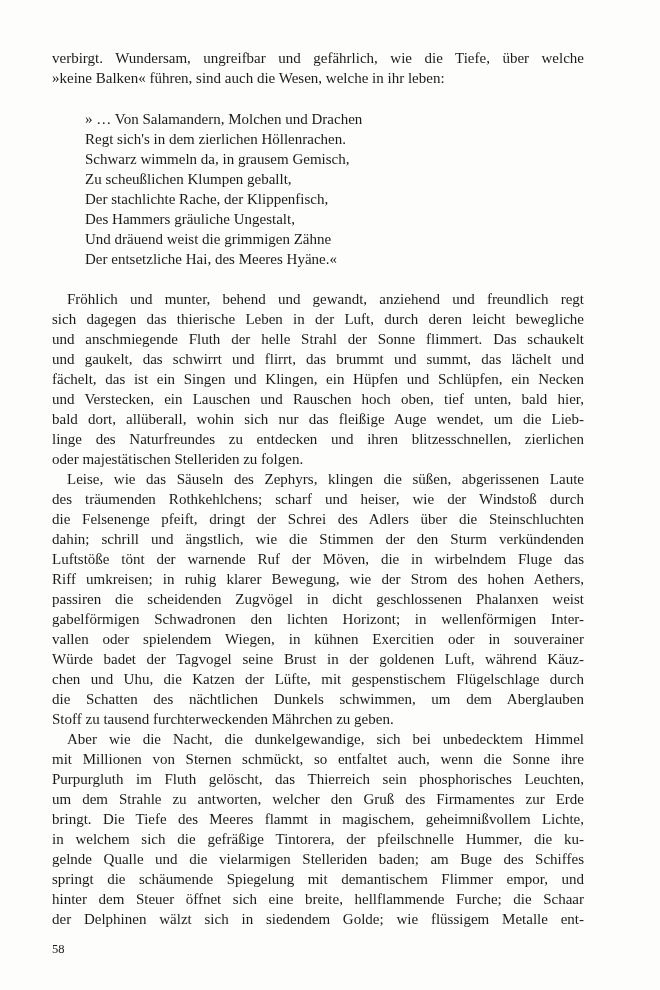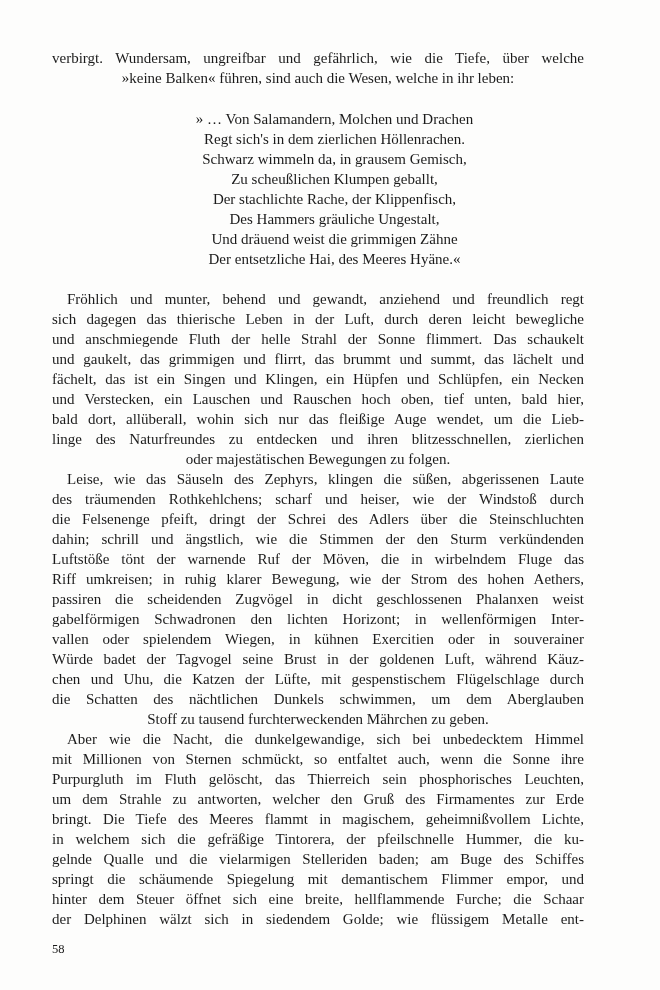--- a/index.html
+++ b/index.html
@@ -15,21 +15,21 @@
     background: #fdfdfc;
     padding: 48px 76px 0 52px;
     font-family: "Liberation Serif", "DejaVu Serif", serif;
     color: #1b1b1b;
     overflow: hidden;
   }
   .line {
     height: 20px;
     line-height: 20px;
     font-size: 15px;
-    text-align: center;
+    text-align: left;
     overflow: hidden;
   }
   .just {
     text-align: justify;
     text-align-last: justify;
   }
   .ind {
     text-indent: 15px;
   }
   .poem-line {
@@ -66,26 +66,26 @@
     <div class="line poem-line">Und dräuend weist die grimmigen Zähne</div>
     <div class="line poem-line">Der entsetzliche Hai, des Meeres Hyäne.«</div>
   </section>
 
   <div class="gap-b"></div>
 
   <section>
     <div class="line just ind">Fröhlich und munter, behend und gewandt, anziehend und freundlich regt</div>
     <div class="line just">sich dagegen das thierische Leben in der Luft, durch deren leicht bewegliche</div>
     <div class="line just">und anschmiegende Fluth der helle Strahl der Sonne flimmert. Das schaukelt</div>
-    <div class="line just">und gaukelt, das grimmigen und flirrt, das brummt und summt, das lächelt und</div>
+    <div class="line just">und gaukelt, das schwirrt und flirrt, das brummt und summt, das lächelt und</div>
     <div class="line just">fächelt, das ist ein Singen und Klingen, ein Hüpfen und Schlüpfen, ein Necken</div>
     <div class="line just">und Verstecken, ein Lauschen und Rauschen hoch oben, tief unten, bald hier,</div>
     <div class="line just">bald dort, allüberall, wohin sich nur das fleißige Auge wendet, um die Lieb-</div>
     <div class="line just">linge des Naturfreundes zu entdecken und ihren blitzesschnellen, zierlichen</div>
-    <div class="line">oder majestätischen Bewegungen zu folgen.</div>
+    <div class="line">oder majestätischen Stelleriden zu folgen.</div>
   </section>
 
   <section>
     <div class="line just ind">Leise, wie das Säuseln des Zephyrs, klingen die süßen, abgerissenen Laute</div>
     <div class="line just">des träumenden Rothkehlchens; scharf und heiser, wie der Windstoß durch</div>
     <div class="line just">die Felsenenge pfeift, dringt der Schrei des Adlers über die Steinschluchten</div>
     <div class="line just">dahin; schrill und ängstlich, wie die Stimmen der den Sturm verkündenden</div>
     <div class="line just">Luftstöße tönt der warnende Ruf der Möven, die in wirbelndem Fluge das</div>
     <div class="line just">Riff umkreisen; in ruhig klarer Bewegung, wie der Strom des hohen Aethers,</div>
     <div class="line just">passiren die scheidenden Zugvögel in dicht geschlossenen Phalanxen weist</div>

